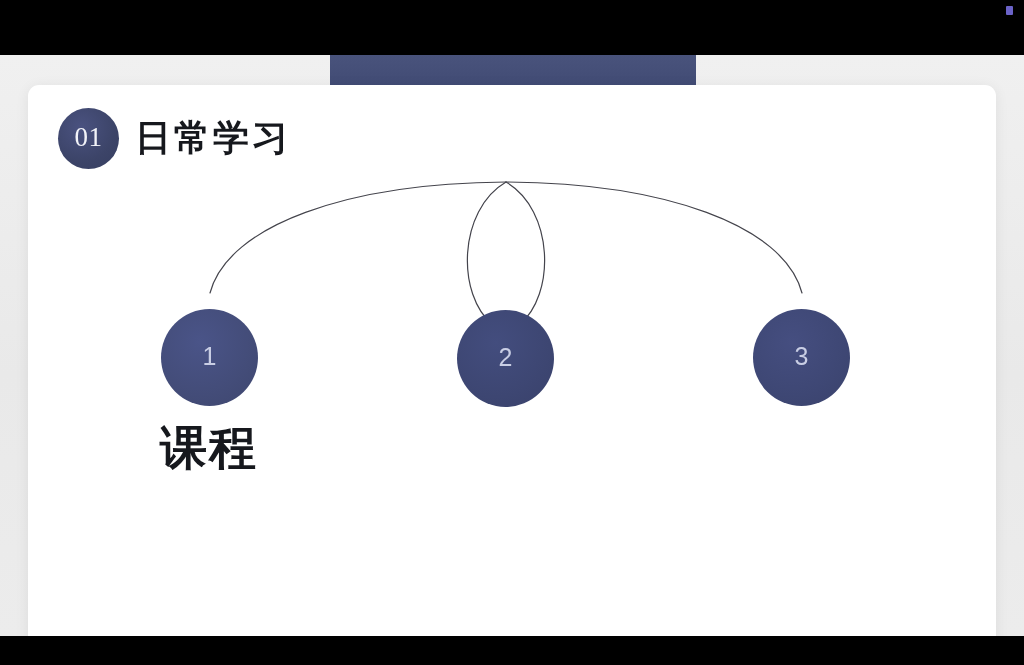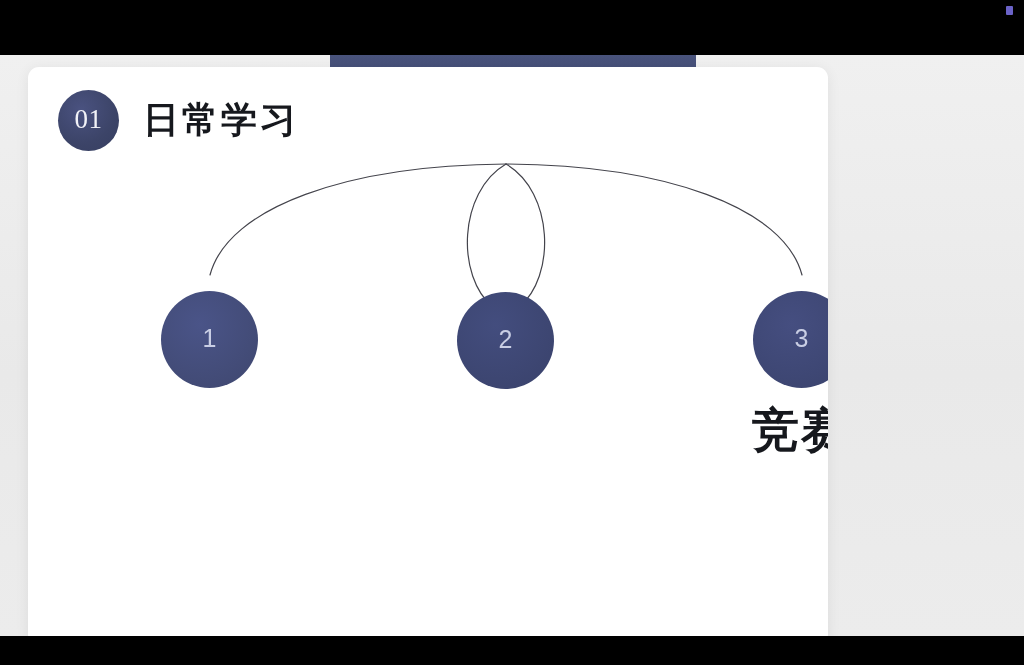--- a/index.html
+++ b/index.html
@@ -75,22 +75,22 @@
     left: 330px;
     top: 550px;
     width: 366px;
     height: 31px;
     background: linear-gradient(180deg, #49537c 0%, #3c456c 100%);
   }
 
   .card {
     position: absolute;
     left: 28px;
-    top: 12px;
-    width: 800px;
+    top: 30px;
+    width: 968px;
     height: 578px;
     background: #ffffff;
     border-radius: 11px;
     box-shadow: 0 2px 14px rgba(0,0,0,0.07);
     overflow: hidden;
   }
 
   
   .header {
     position: absolute;
@@ -111,21 +111,21 @@
   }
   .badge-text {
     color: #f2f3f8;
     font-size: 27px;
     font-family: "Liberation Serif", "DejaVu Serif", serif;
     letter-spacing: 0.5px;
     line-height: 1;
     padding-bottom: 2px;
   }
   .header-title {
-    margin-left: 24px;
+    margin-left: 16px;
     font-size: 36px;
     color: #16181d;
     font-family: "Liberation Serif", "DejaVu Serif", serif;
     font-weight: 700;
     letter-spacing: 3px;
     white-space: nowrap;
   }
 
   
   .diagram {
@@ -216,21 +216,21 @@
       <div class="node node-1">
         <span class="node-num">1</span>
       </div>
       <div class="node node-2">
         <span class="node-num">2</span>
       </div>
       <div class="node node-3">
         <span class="node-num">3</span>
       </div>
 
-      <div class="node-label label-3">竞赛</div>
+      <div class="node-label label-1">课程</div>
 
     </div>
   </div>
 
   <div class="letterbox-top"></div>
   <div class="letterbox-bottom"></div>
   <div class="rec-dot"></div>
 
 </div>
 

